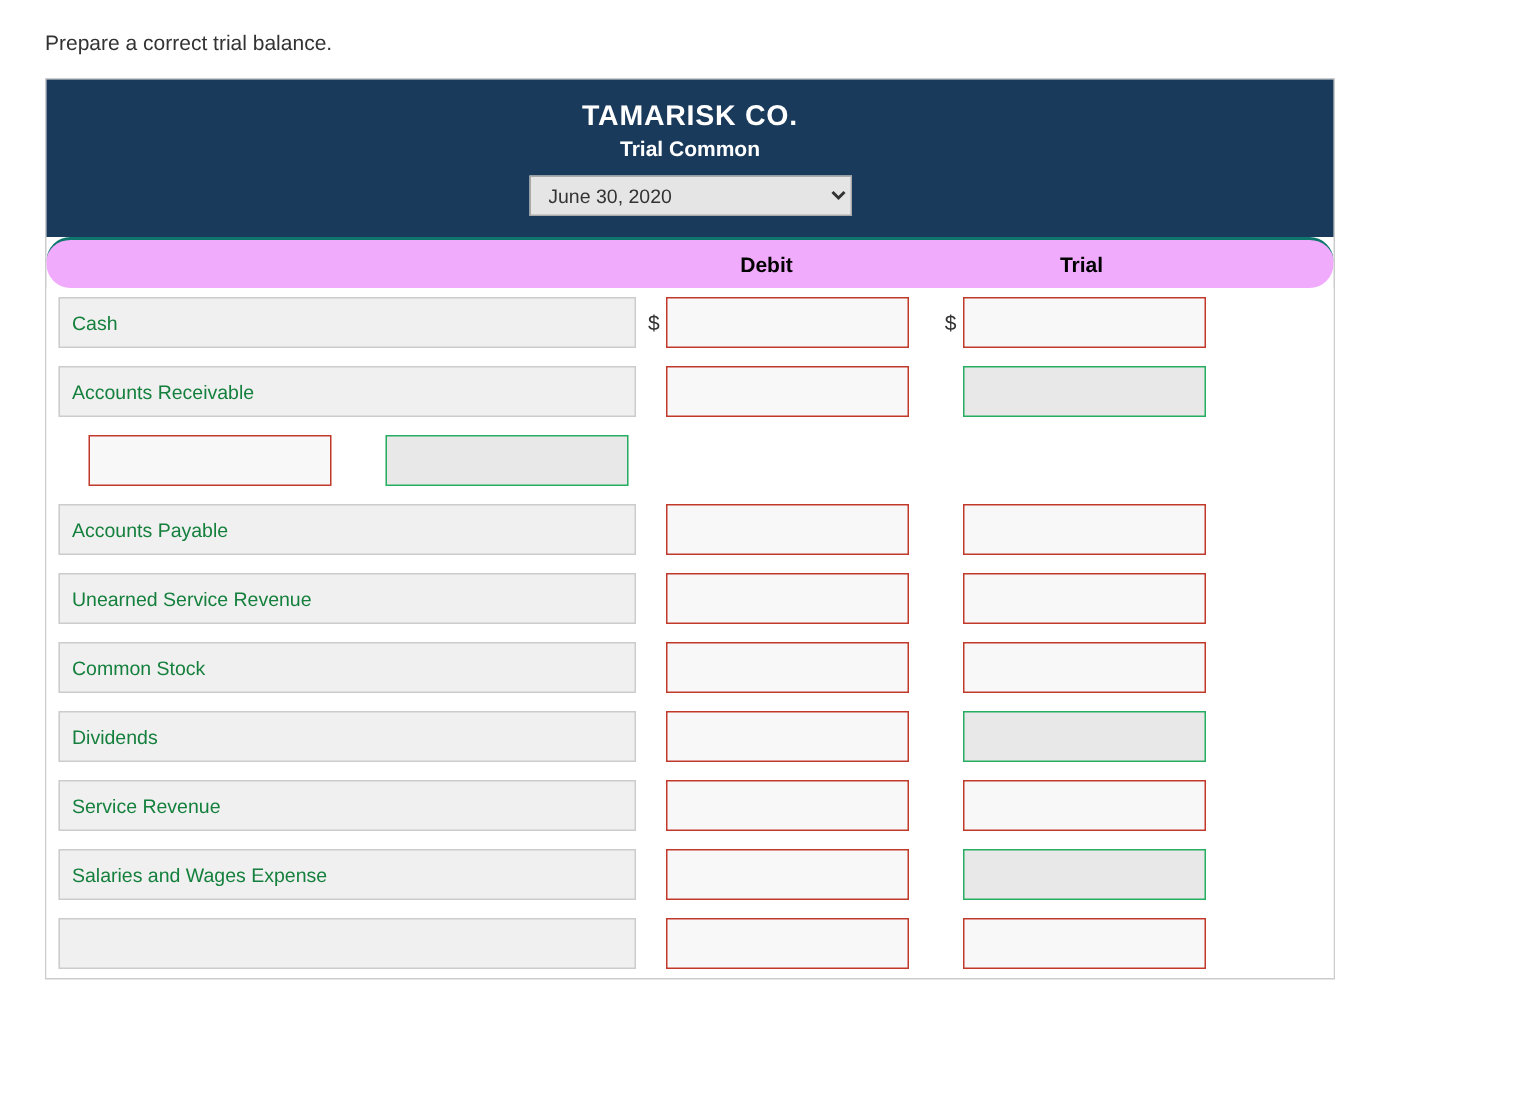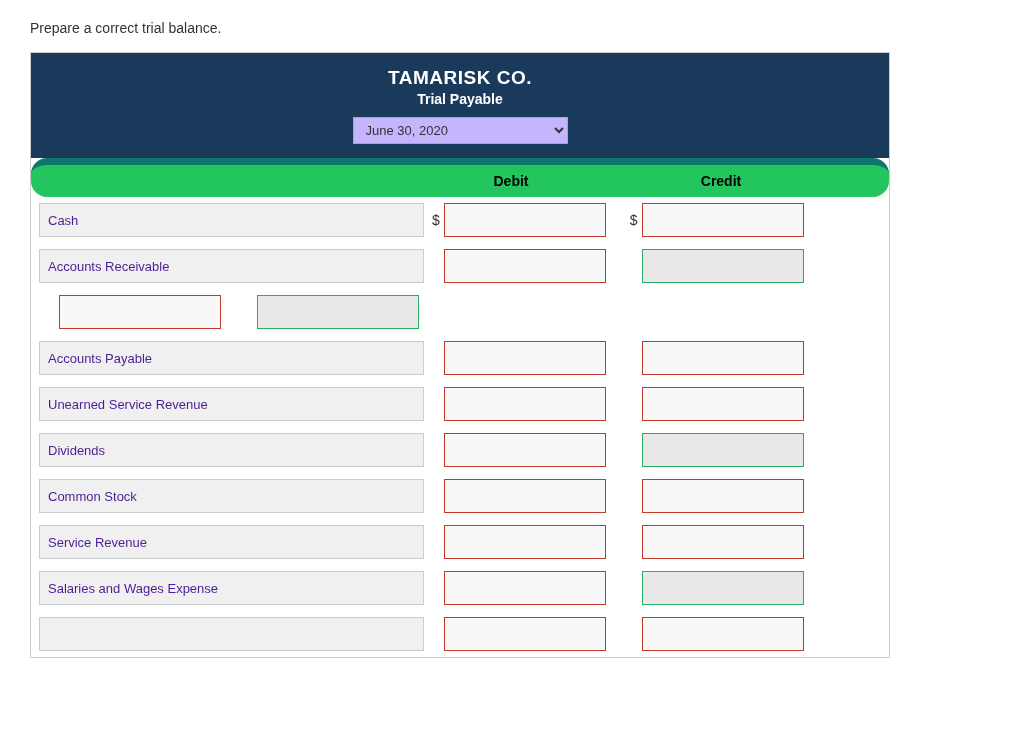--- a/index.html
+++ b/index.html
@@ -36,31 +36,31 @@
     }
     .date-select-row {
       margin-top: 10px;
       display: flex;
       justify-content: center;
     }
     .date-select {
       padding: 4px 8px;
       font-size: 13px;
       border: 1px solid #aaa;
-      background: #c4b5fd;
+      background: #e5e5e5;
       color: #333;
       width: 215px;
       cursor: pointer;
     }
     .col-headers {
-      background-color: #22c55e;
+      background-color: #f0abfc;
       display: flex;
       align-items: center;
       padding: 8px 0;
-      border-top: 7px solid #0f766e;
+      border-top: 2px solid #0f766e;
       border-radius: 16px;
     }
     .col-name {
       width: 390px;
       min-width: 390px;
     }
     .col-debit-label {
       width: 180px;
       text-align: center;
       font-weight: bold;
@@ -83,21 +83,21 @@
       border-bottom: none;
     }
     .account-name-input {
       width: 385px;
       min-width: 385px;
       height: 34px;
       background: #f0f0f0;
       border: 1px solid #ccc;
       padding: 4px 8px;
       font-size: 13px;
-      color: #4c1d95;
+      color: #15803d;
       outline: none;
     }
     .dollar-sign-hidden {
       margin: 0 4px 0 8px;
       visibility: hidden;
       font-size: 14px;
     }
     .amount-input {
       width: 162px;
       height: 34px;
@@ -126,34 +126,34 @@
   </style>
 </head>
 <body>
 
 <p class="instructions">Prepare a correct trial balance.</p>
 
 <div class="trial-balance-container">
 
   <div class="header">
     <div class="header-title">TAMARISK CO.</div>
-    <div class="header-subtitle">Trial Payable</div>
+    <div class="header-subtitle">Trial Common</div>
     <div class="date-select-row">
       <select class="date-select">
         <option>June 30, 2020</option>
         <option>December 31, 2020</option>
         <option>March 31, 2020</option>
       </select>
     </div>
   </div>
 
   <div class="col-headers">
     <div class="col-name"></div>
     <div class="col-debit-label">Debit</div>
-    <div class="col-credit-label">Credit</div>
+    <div class="col-credit-label">Trial</div>
   </div>
 
   <div class="table-body" id="table-body">
   <div class="table-row">
         <input type="text" class="account-name-input" value="Cash" style="">
         <span class="first-row-dollar">$</span>
         <input type="text" class="amount-input" style="">
         <div class="credit-col">
           <span class="first-row-dollar">$</span>
           <input type="text" class="amount-input" style="">
@@ -188,38 +188,38 @@
       <div class="table-row">
         <input type="text" class="account-name-input" value="Unearned Service Revenue" style="">
         <span class="dollar-sign-hidden">$</span>
         <input type="text" class="amount-input" style="">
         <div class="credit-col">
           <span class="dollar-sign-hidden">$</span>
           <input type="text" class="amount-input" style="">
         </div>
       </div>
       <div class="table-row">
+        <input type="text" class="account-name-input" value="Common Stock" style="">
+        <span class="dollar-sign-hidden">$</span>
+        <input type="text" class="amount-input" style="">
+        <div class="credit-col">
+          <span class="dollar-sign-hidden">$</span>
+          <input type="text" class="amount-input" style="">
+        </div>
+      </div>
+      <div class="table-row">
         <input type="text" class="account-name-input" value="Dividends" style="">
         <span class="dollar-sign-hidden">$</span>
         <input type="text" class="amount-input" style="">
         <div class="credit-col">
           <span class="dollar-sign-hidden">$</span>
           <input type="text" class="amount-input green-border grey-bg" style="">
         </div>
       </div>
       <div class="table-row">
-        <input type="text" class="account-name-input" value="Common Stock" style="">
-        <span class="dollar-sign-hidden">$</span>
-        <input type="text" class="amount-input" style="">
-        <div class="credit-col">
-          <span class="dollar-sign-hidden">$</span>
-          <input type="text" class="amount-input" style="">
-        </div>
-      </div>
-      <div class="table-row">
         <input type="text" class="account-name-input" value="Service Revenue" style="">
         <span class="dollar-sign-hidden">$</span>
         <input type="text" class="amount-input" style="">
         <div class="credit-col">
           <span class="dollar-sign-hidden">$</span>
           <input type="text" class="amount-input" style="">
         </div>
       </div>
       <div class="table-row">
         <input type="text" class="account-name-input" value="Salaries and Wages Expense" style="">

